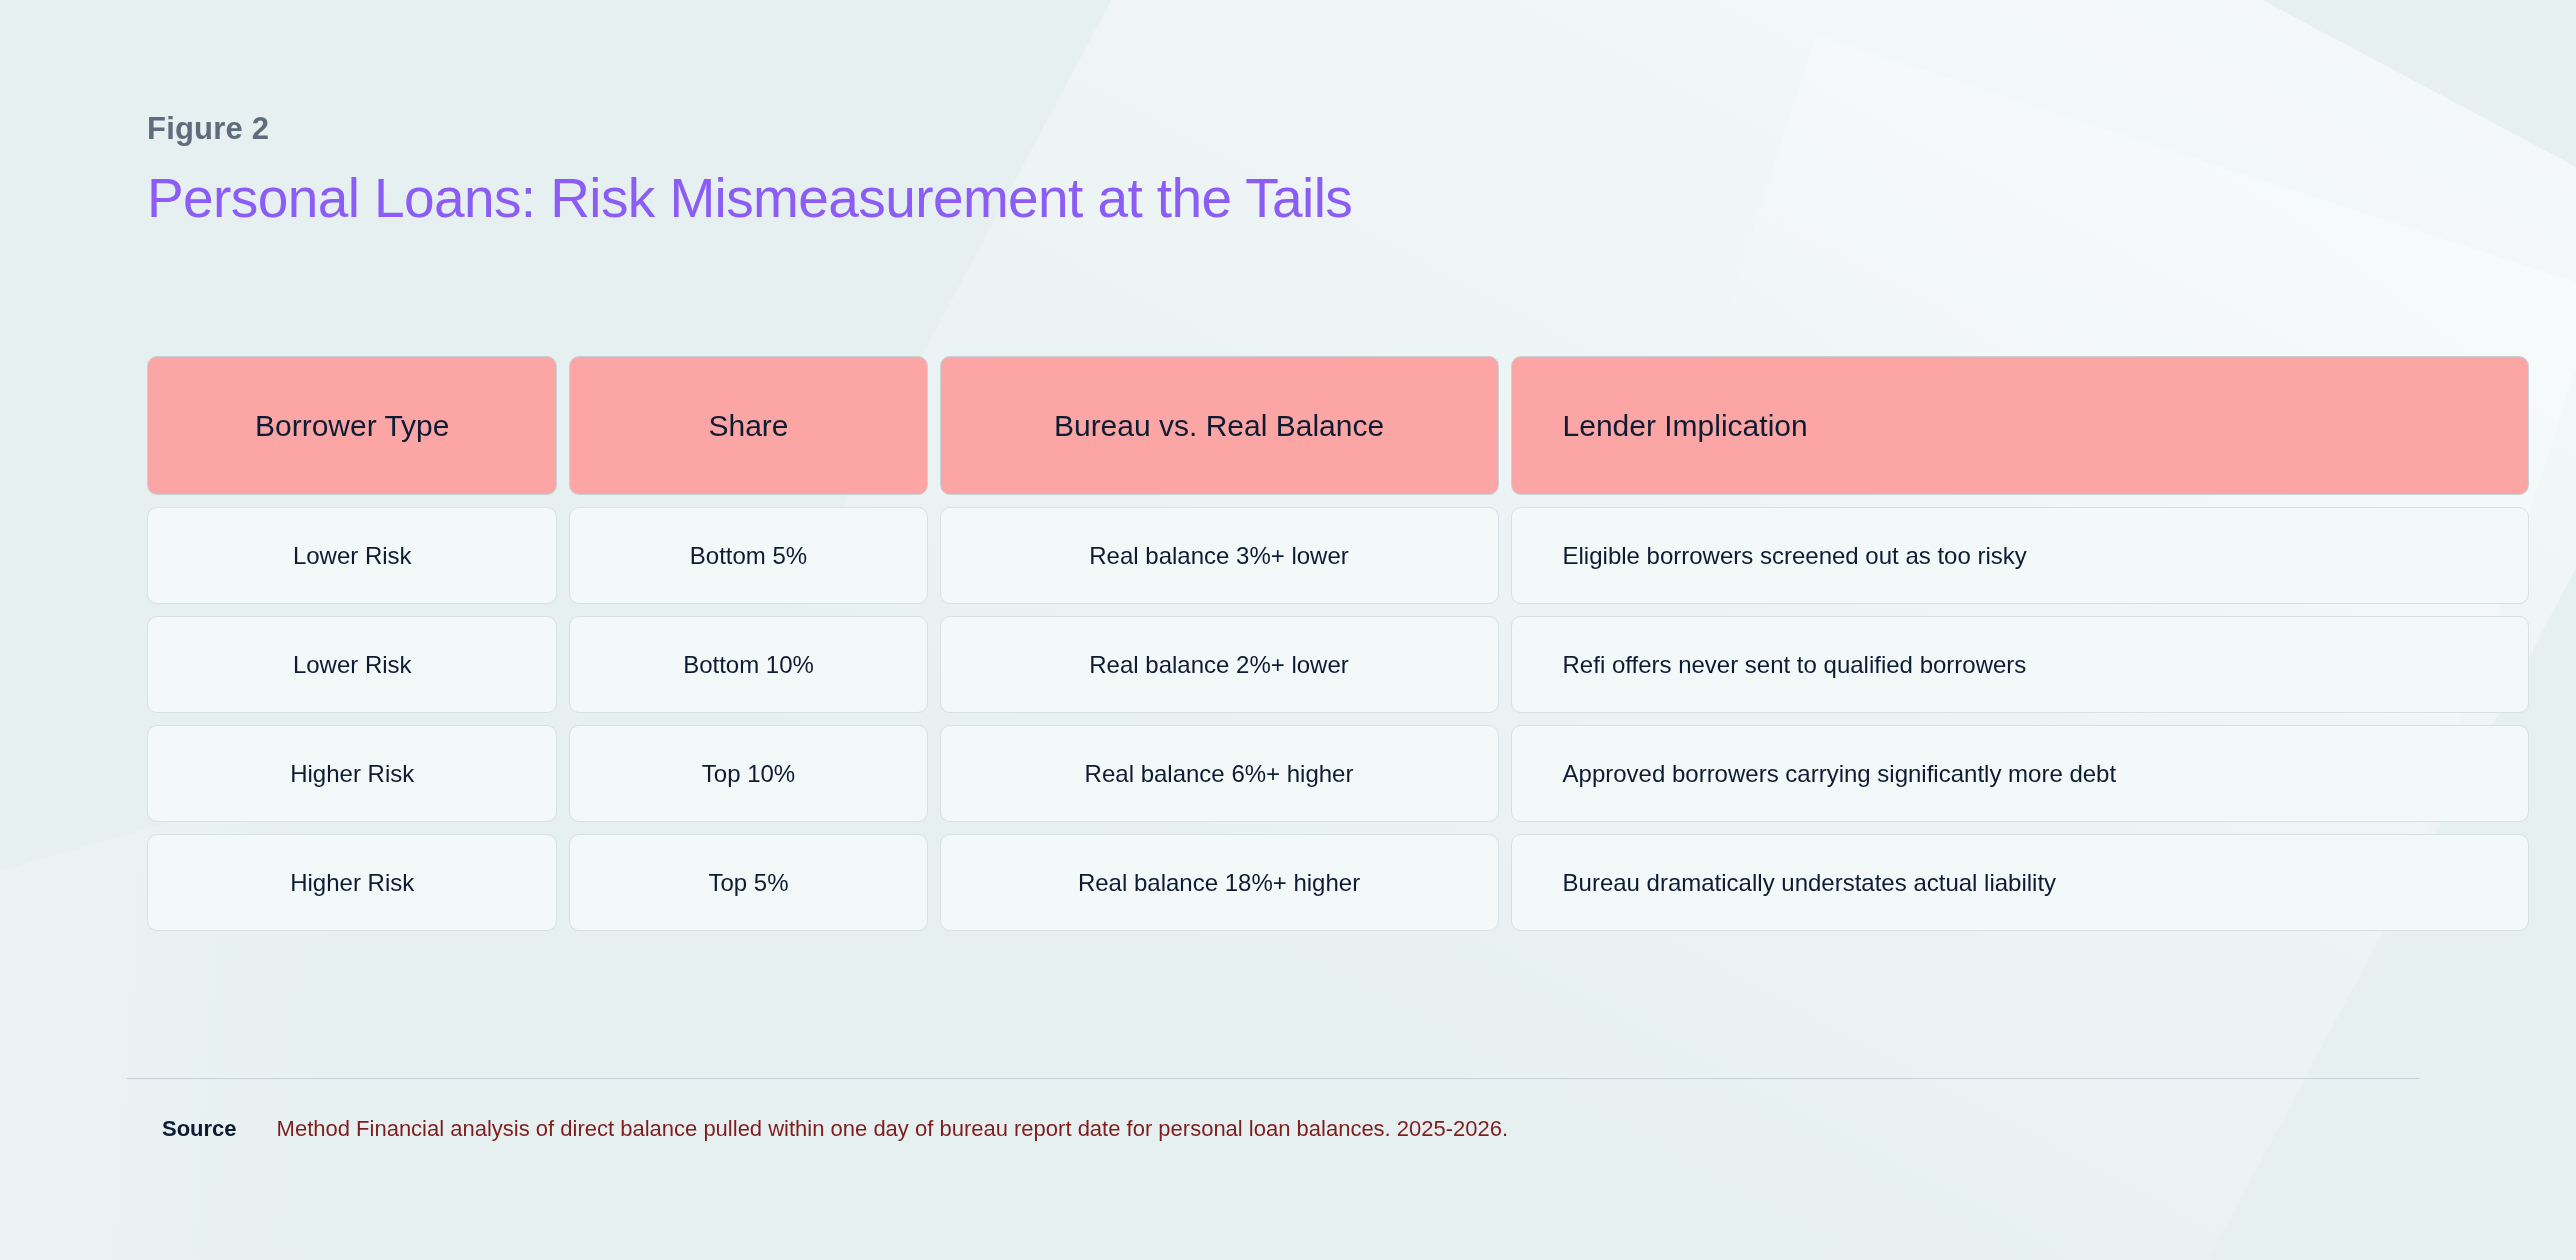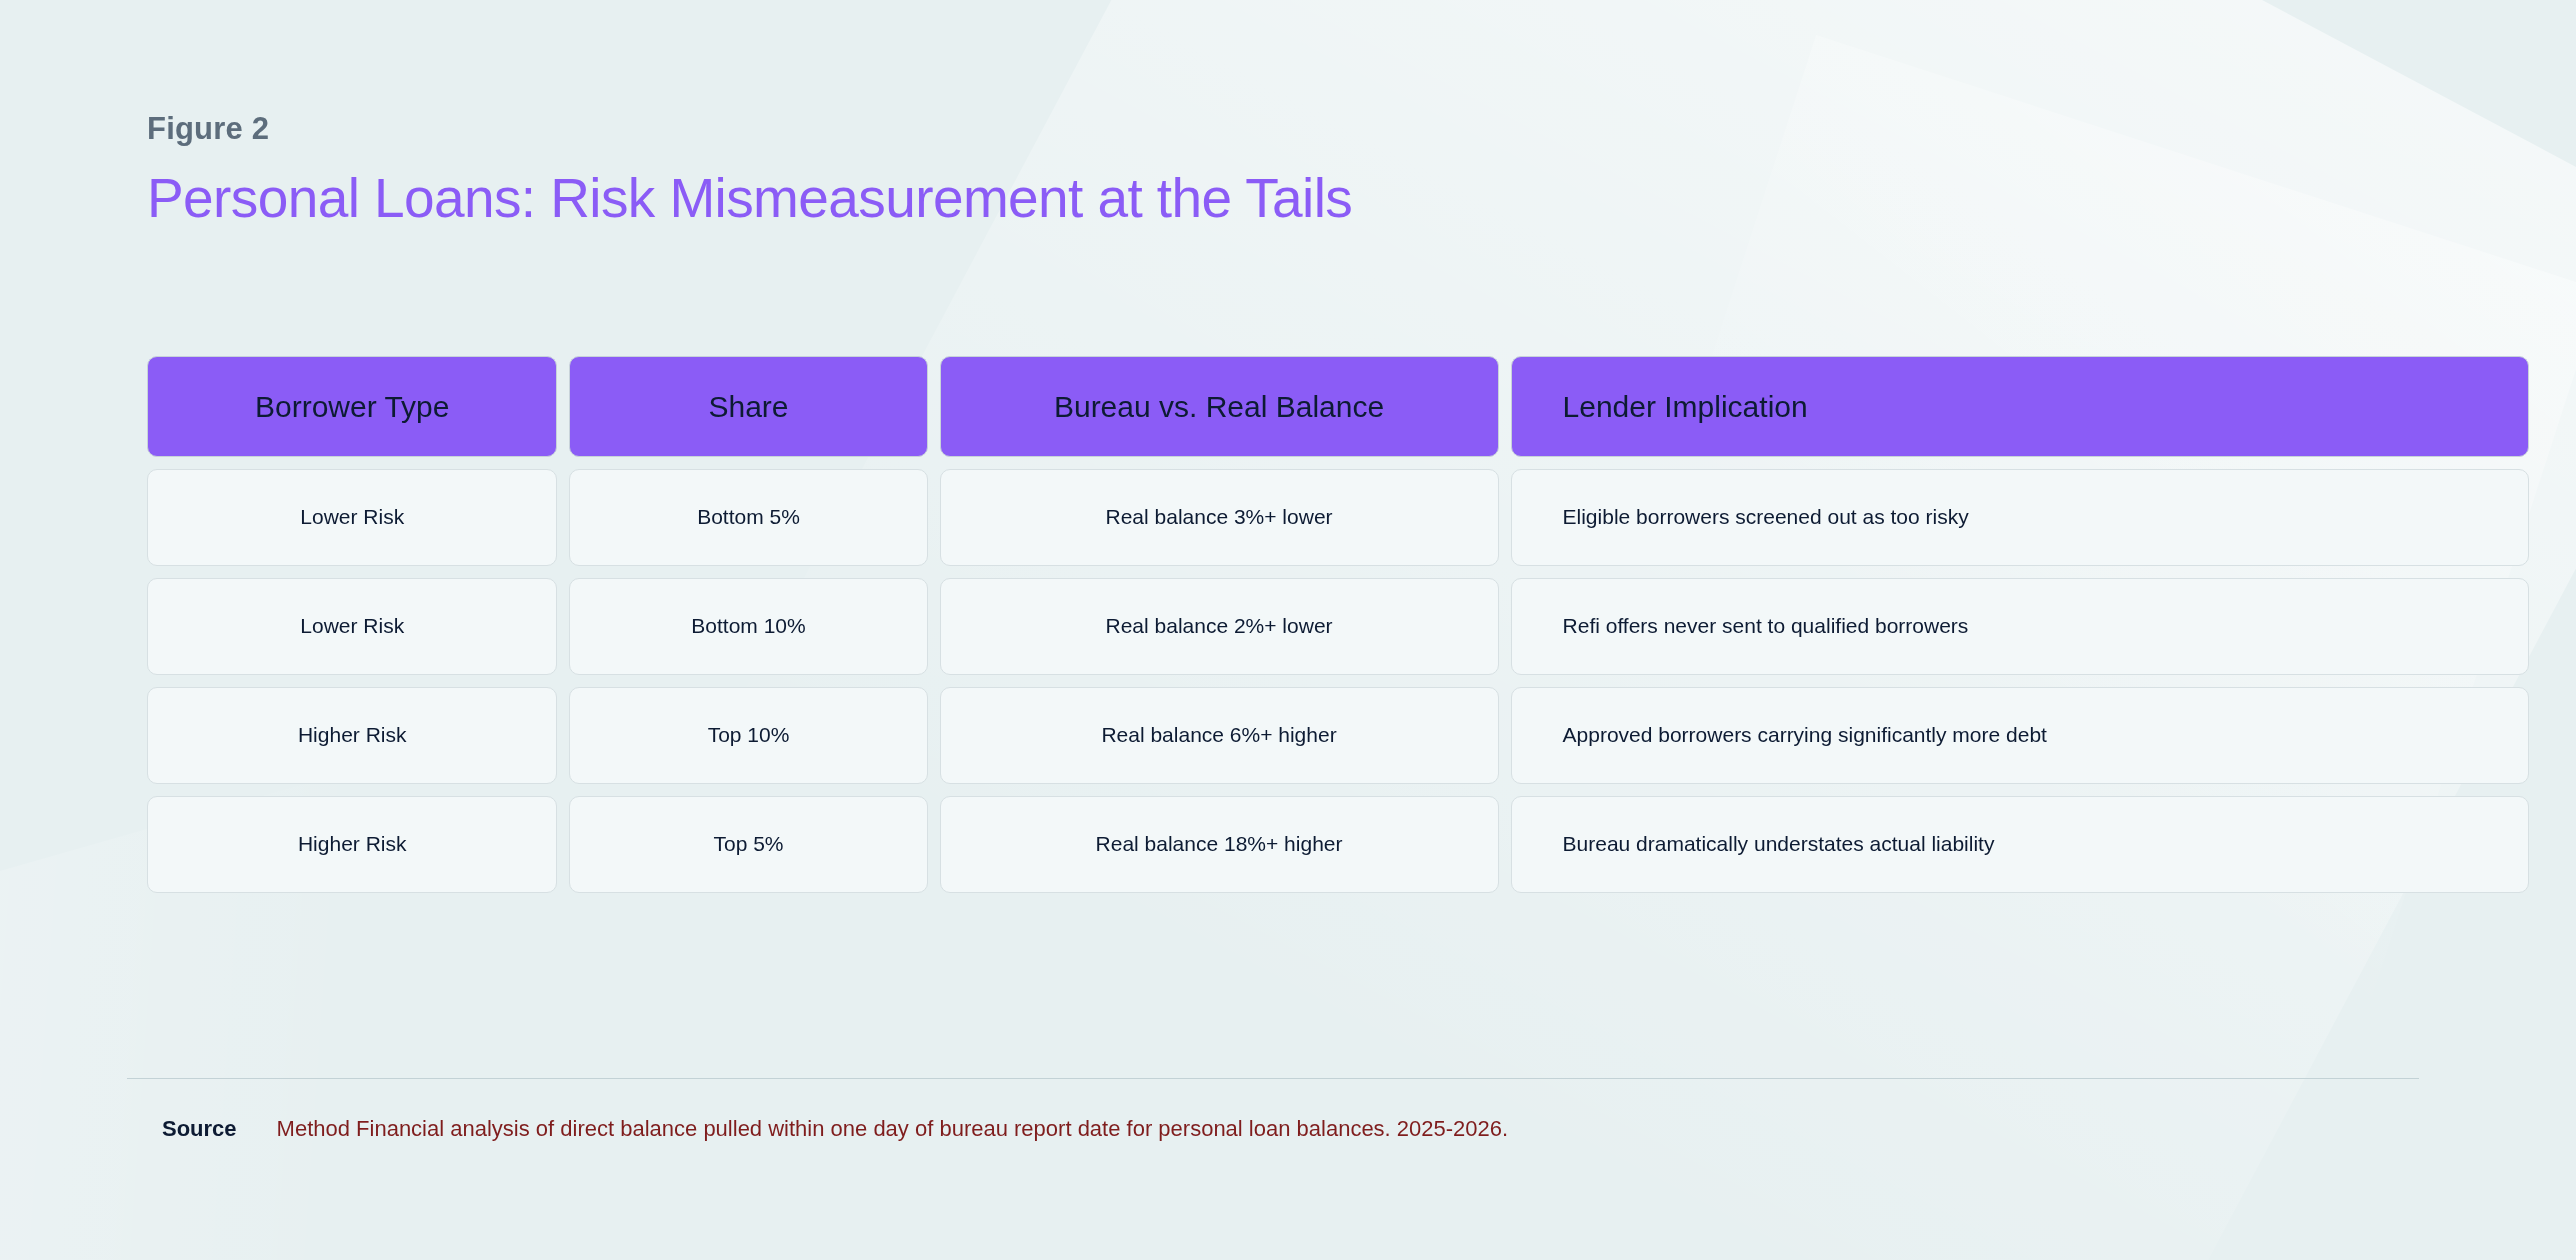--- a/index.html
+++ b/index.html
@@ -93,32 +93,32 @@
   }
   .table-row {
     display: flex;
     gap: 12px;
     margin-bottom: 12px;
   }
   .cell {
     display: flex;
     align-items: center;
     border-radius: 10px;
-    font-size: 21px;
+    font-size: 24px;
     line-height: 1.25;
   }
   .col-1 { width: 431px; justify-content: center; text-align: center; }
   .col-2 { width: 376px; justify-content: center; text-align: left; }
   .col-3 { width: 587px; justify-content: center; text-align: center; }
   .col-4 { width: 1067px; justify-content: flex-start; padding-left: 51px; }
 
   
   .header-row .cell {
-    height: 101px;
-    background: #8b5cf6;
+    height: 139px;
+    background: #fca5a5;
     border: 0.9px solid #C8D3D9;
     color: #0D1B33;
     font-weight: 400;
     font-size: 30px;
   }
 
   
   .body-row .cell {
     height: 97px;
     background: #F3F8F9;

